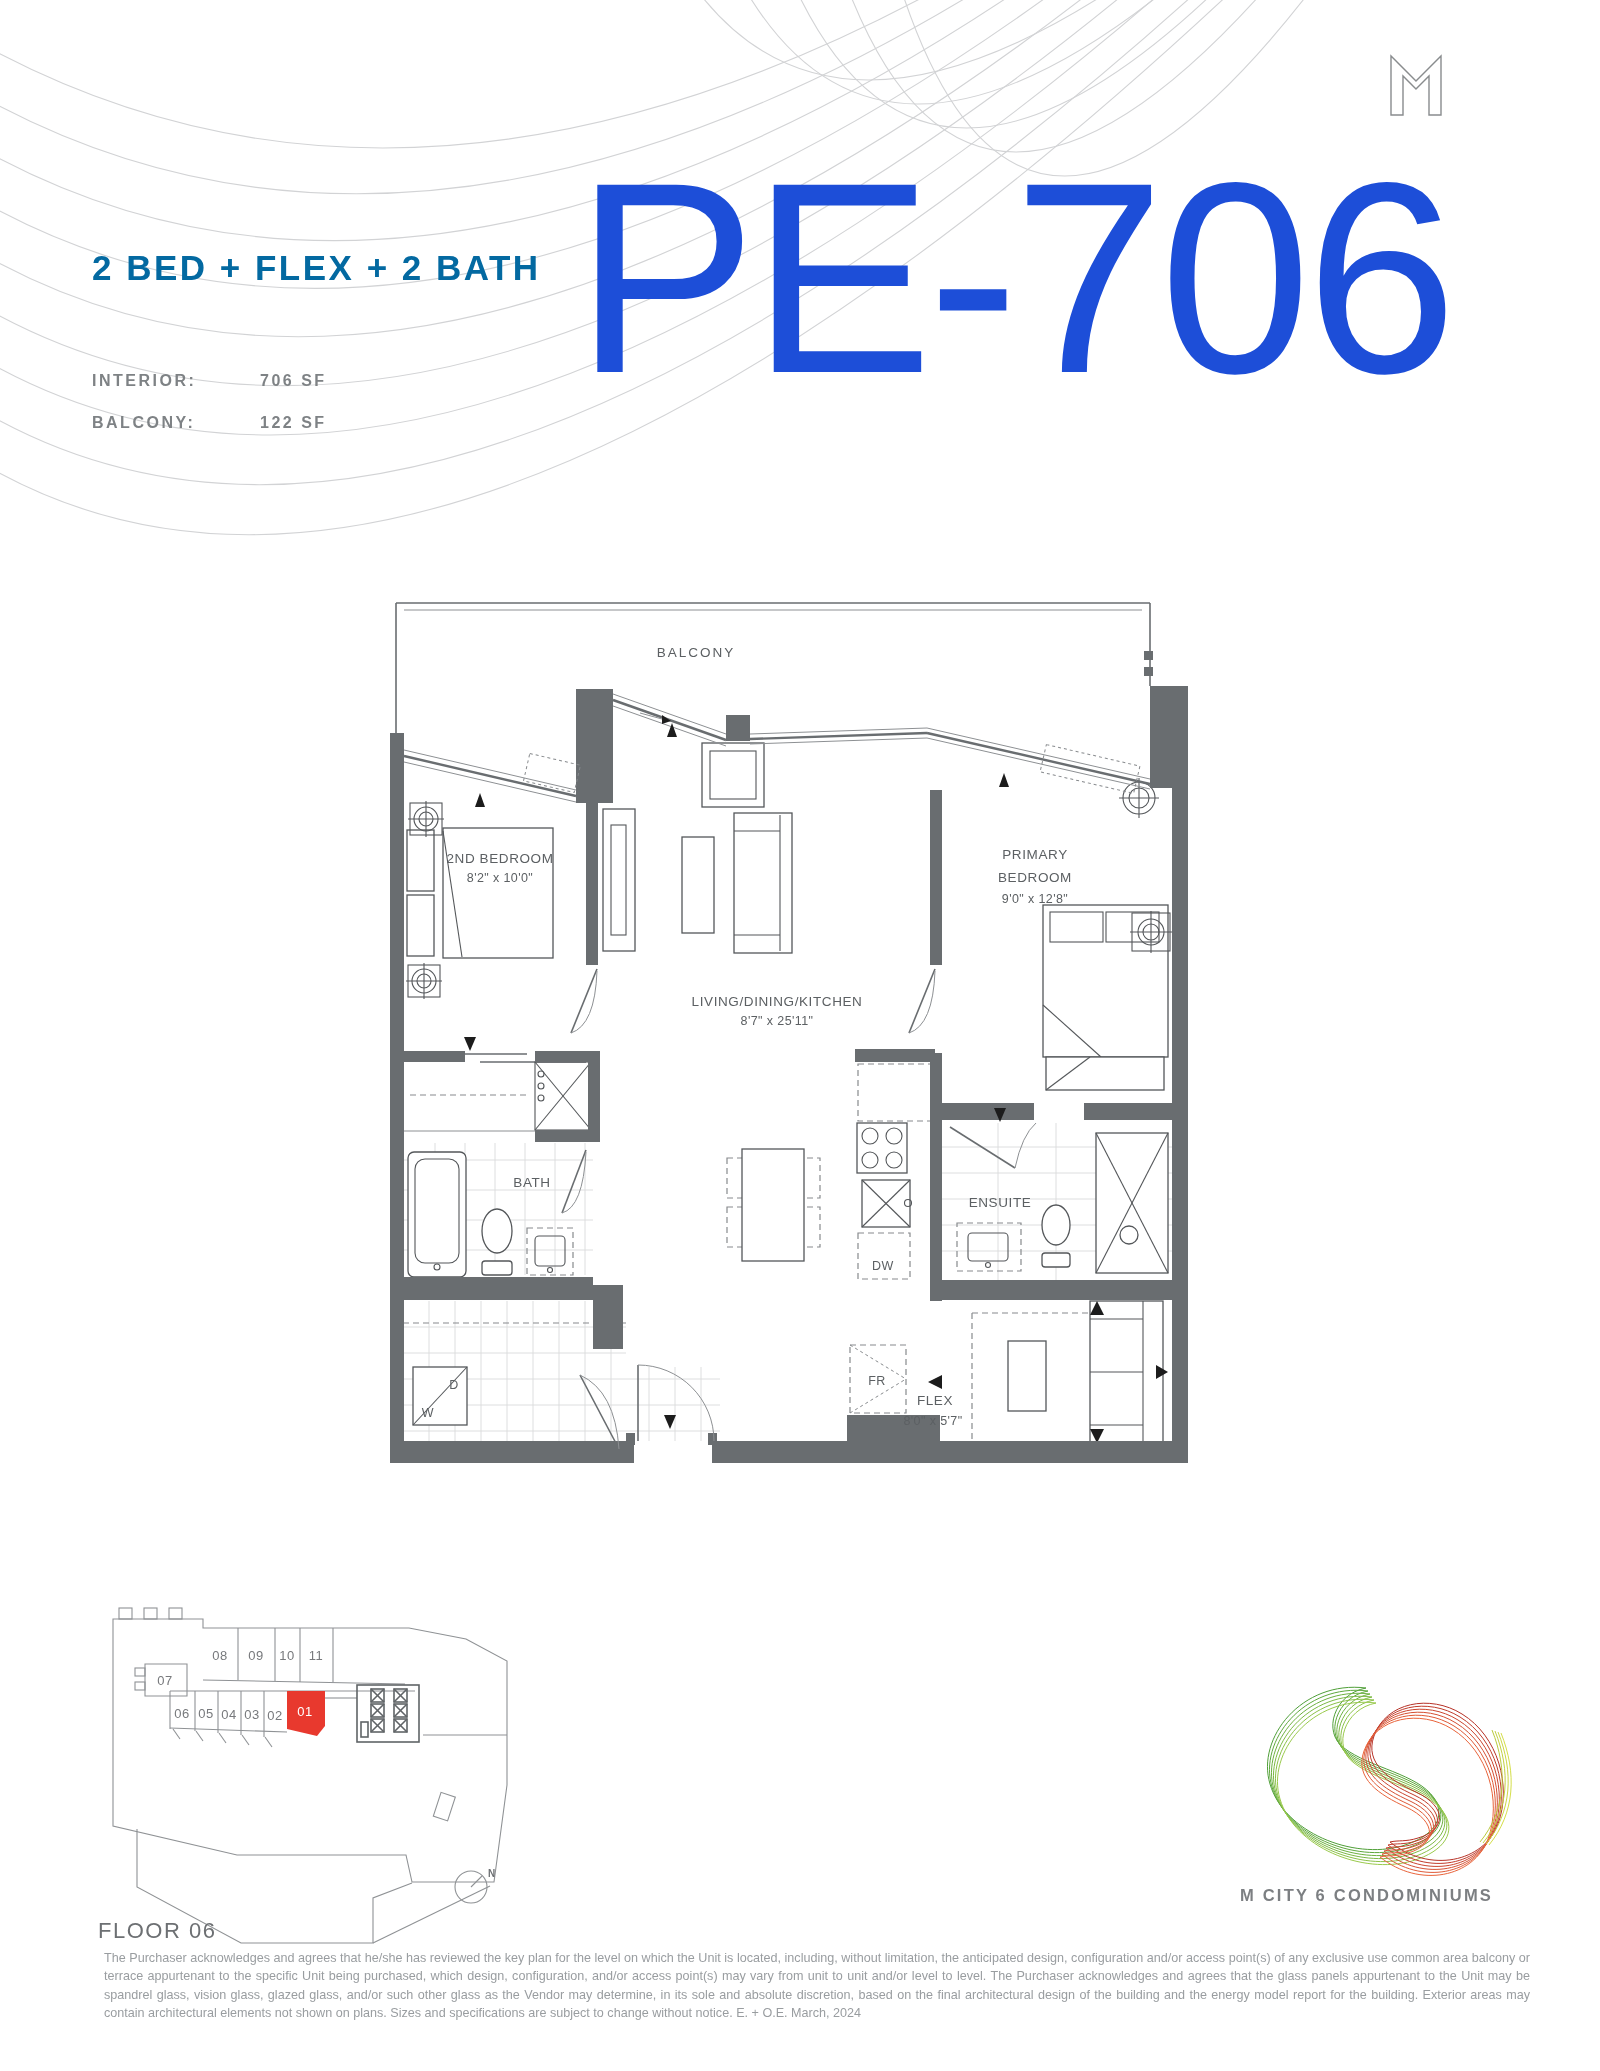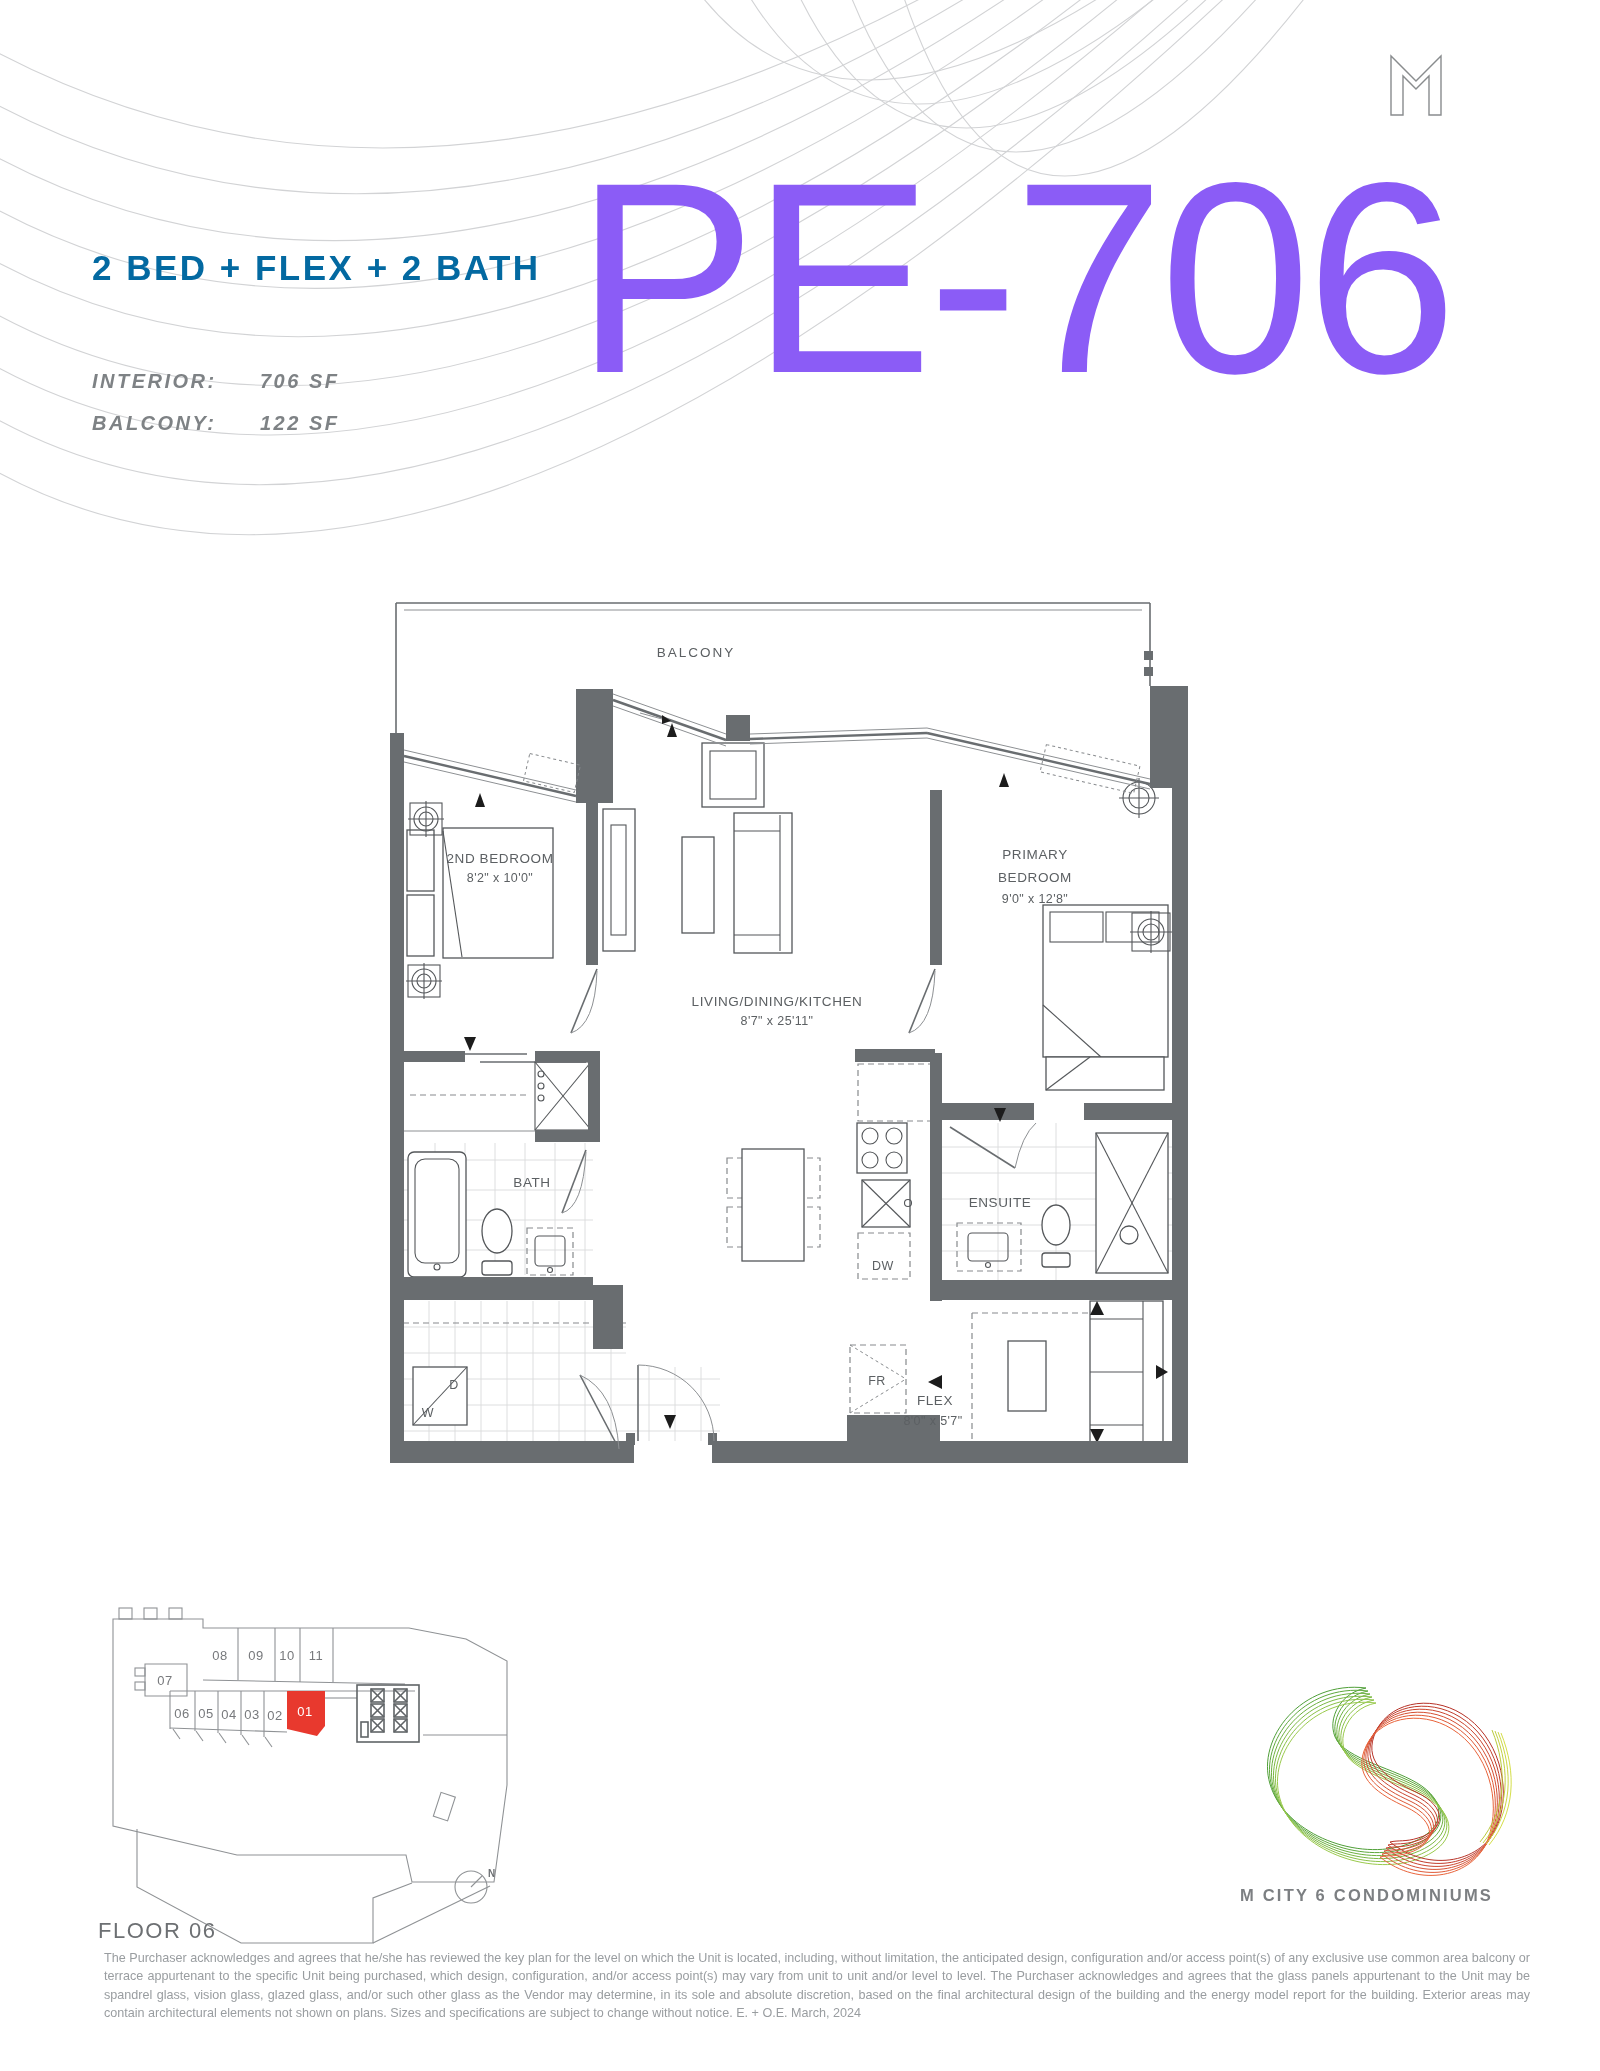--- a/index.html
+++ b/index.html
@@ -3,26 +3,26 @@
 <meta charset="utf-8">
 <style>
   html,body{margin:0;padding:0;}
   body{
     width:1600px;height:2071px;position:relative;background:#ffffff;
     font-family:"Liberation Sans", sans-serif;overflow:hidden;
   }
   .abs{position:absolute;}
   
   #unit-type{left:92px;top:248px;font-size:35px;font-weight:bold;color:#0369a1;letter-spacing:2.5px;}
-  #area-block{left:92px;top:360px;font-size:20px;font-weight:bold;color:#7e8285;letter-spacing:2.5px;line-height:42px;font-style:italic;}
+  #area-block{left:92px;top:360px;font-size:16px;font-weight:bold;color:#7e8285;letter-spacing:2.5px;line-height:42px;}
   #area-block .row{display:flex;}
   #area-block .lbl{width:168px;}
   #unit-number{
     left:575px;top:128px;width:1000px;font-size:272px;font-weight:100;
-    color:#8b5cf6;letter-spacing:-5px;line-height:300px;white-space:nowrap;
+    color:#1d4ed8;letter-spacing:-5px;line-height:300px;white-space:nowrap;
   }
   
   svg text{font-family:"Liberation Sans", sans-serif;}
   .wall{fill:#696d70;stroke:none;}
   .ln{stroke:#696d70;stroke-width:1.6;fill:none;}
   .glass{stroke:#696d70;stroke-width:2.4;fill:none;}
   .thin{stroke:#8d9093;stroke-width:1;fill:none;}
   .furn{stroke:#54575a;stroke-width:1.3;fill:#ffffff;}
   .furn2{stroke:#54575a;stroke-width:1.1;fill:none;}
   .dash{stroke:#878a8d;stroke-width:1.2;fill:none;stroke-dasharray:6 4;}

